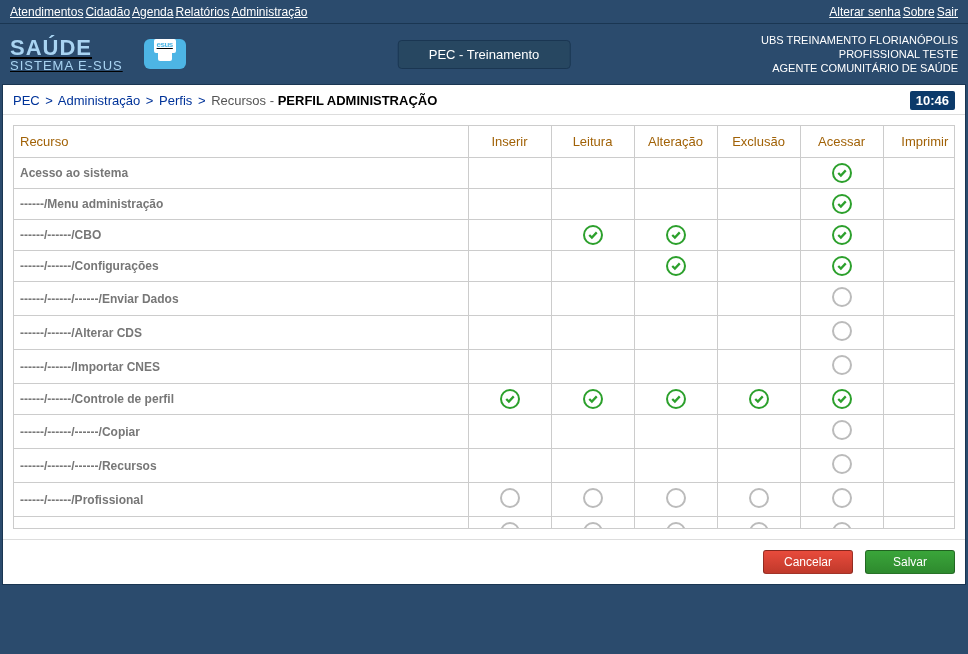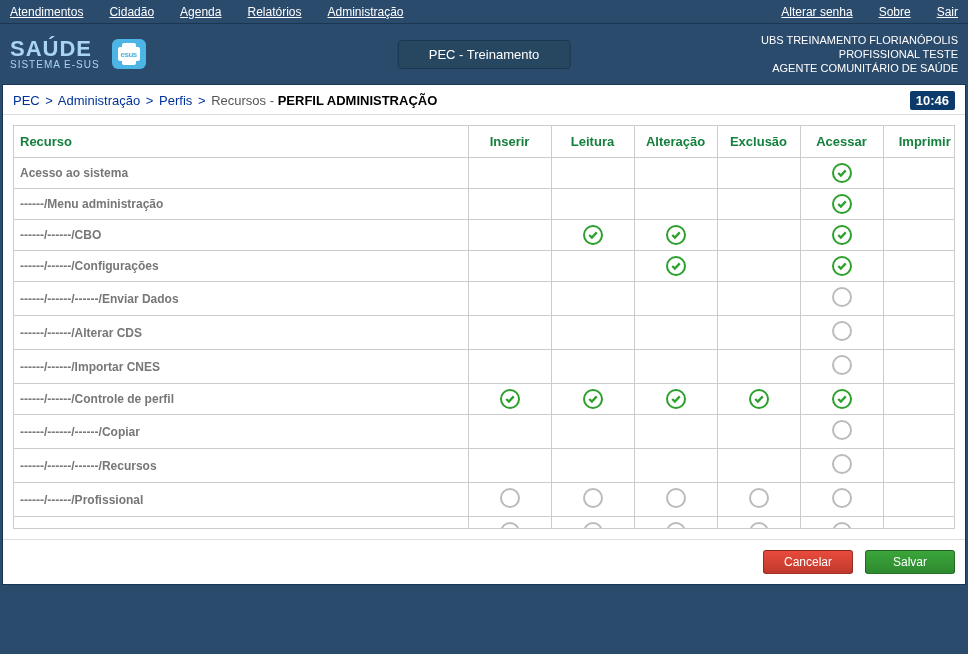--- a/index.html
+++ b/index.html
@@ -16,65 +16,66 @@
       background: #2b4b6d;
       height: 24px;
       display: flex;
       justify-content: space-between;
       align-items: center;
       padding: 0 10px;
       border-bottom: 1px solid #1a3652;
     }
     .topbar-left, .topbar-right {
       display: flex;
-      gap: 26px;
+      gap: 2px;
     }
     .topbar a {
       color: #fff;
       text-decoration: underline;
       cursor: pointer;
       font-size: 12px;
     }
     .header {
       background: #2b4b6d;
       height: 60px;
       display: flex;
       align-items: center;
       justify-content: space-between;
       padding: 0 10px;
       position: relative;
     }
     .logo {
       display: flex;
       align-items: center;
-      gap: 12px;
+      gap: 21px;
+      text-decoration: underline;
     }
     .logo-text {
       display: flex;
       flex-direction: column;
       line-height: 1;
     }
     .logo-saude {
       font-size: 22px;
       font-weight: bold;
       color: #a9d4f2;
       letter-spacing: 1px;
     }
     .logo-sub {
-      font-size: 10px;
+      font-size: 13px;
       color: #a9d4f2;
       letter-spacing: 1px;
     }
     .logo-cross {
-      width: 34px;
+      width: 42px;
       height: 30px;
       background: #4db5e5;
       border-radius: 6px;
       display: flex;
-      align-items: center;
+      align-items: flex-start;
       justify-content: center;
       color: #fff;
       font-size: 9px;
       font-weight: bold;
       position: relative;
     }
     .logo-cross::before {
       content: "";
       position: absolute;
       width: 14px;
@@ -170,22 +171,22 @@
       flex: 1;
       overflow-y: scroll;
     }
     table {
       width: 100%;
       border-collapse: collapse;
       table-layout: fixed;
     }
     th {
       background: #fff;
-      color: #15803d;
-      font-weight: bold;
+      color: #a16207;
+      font-weight: normal;
       text-align: center;
       padding: 8px 6px;
       border-bottom: 1px solid #ccc;
       border-right: 1px solid #ccc;
       font-size: 13px;
       position: sticky;
       top: 0;
       z-index: 1;
     }
     th:first-child {

